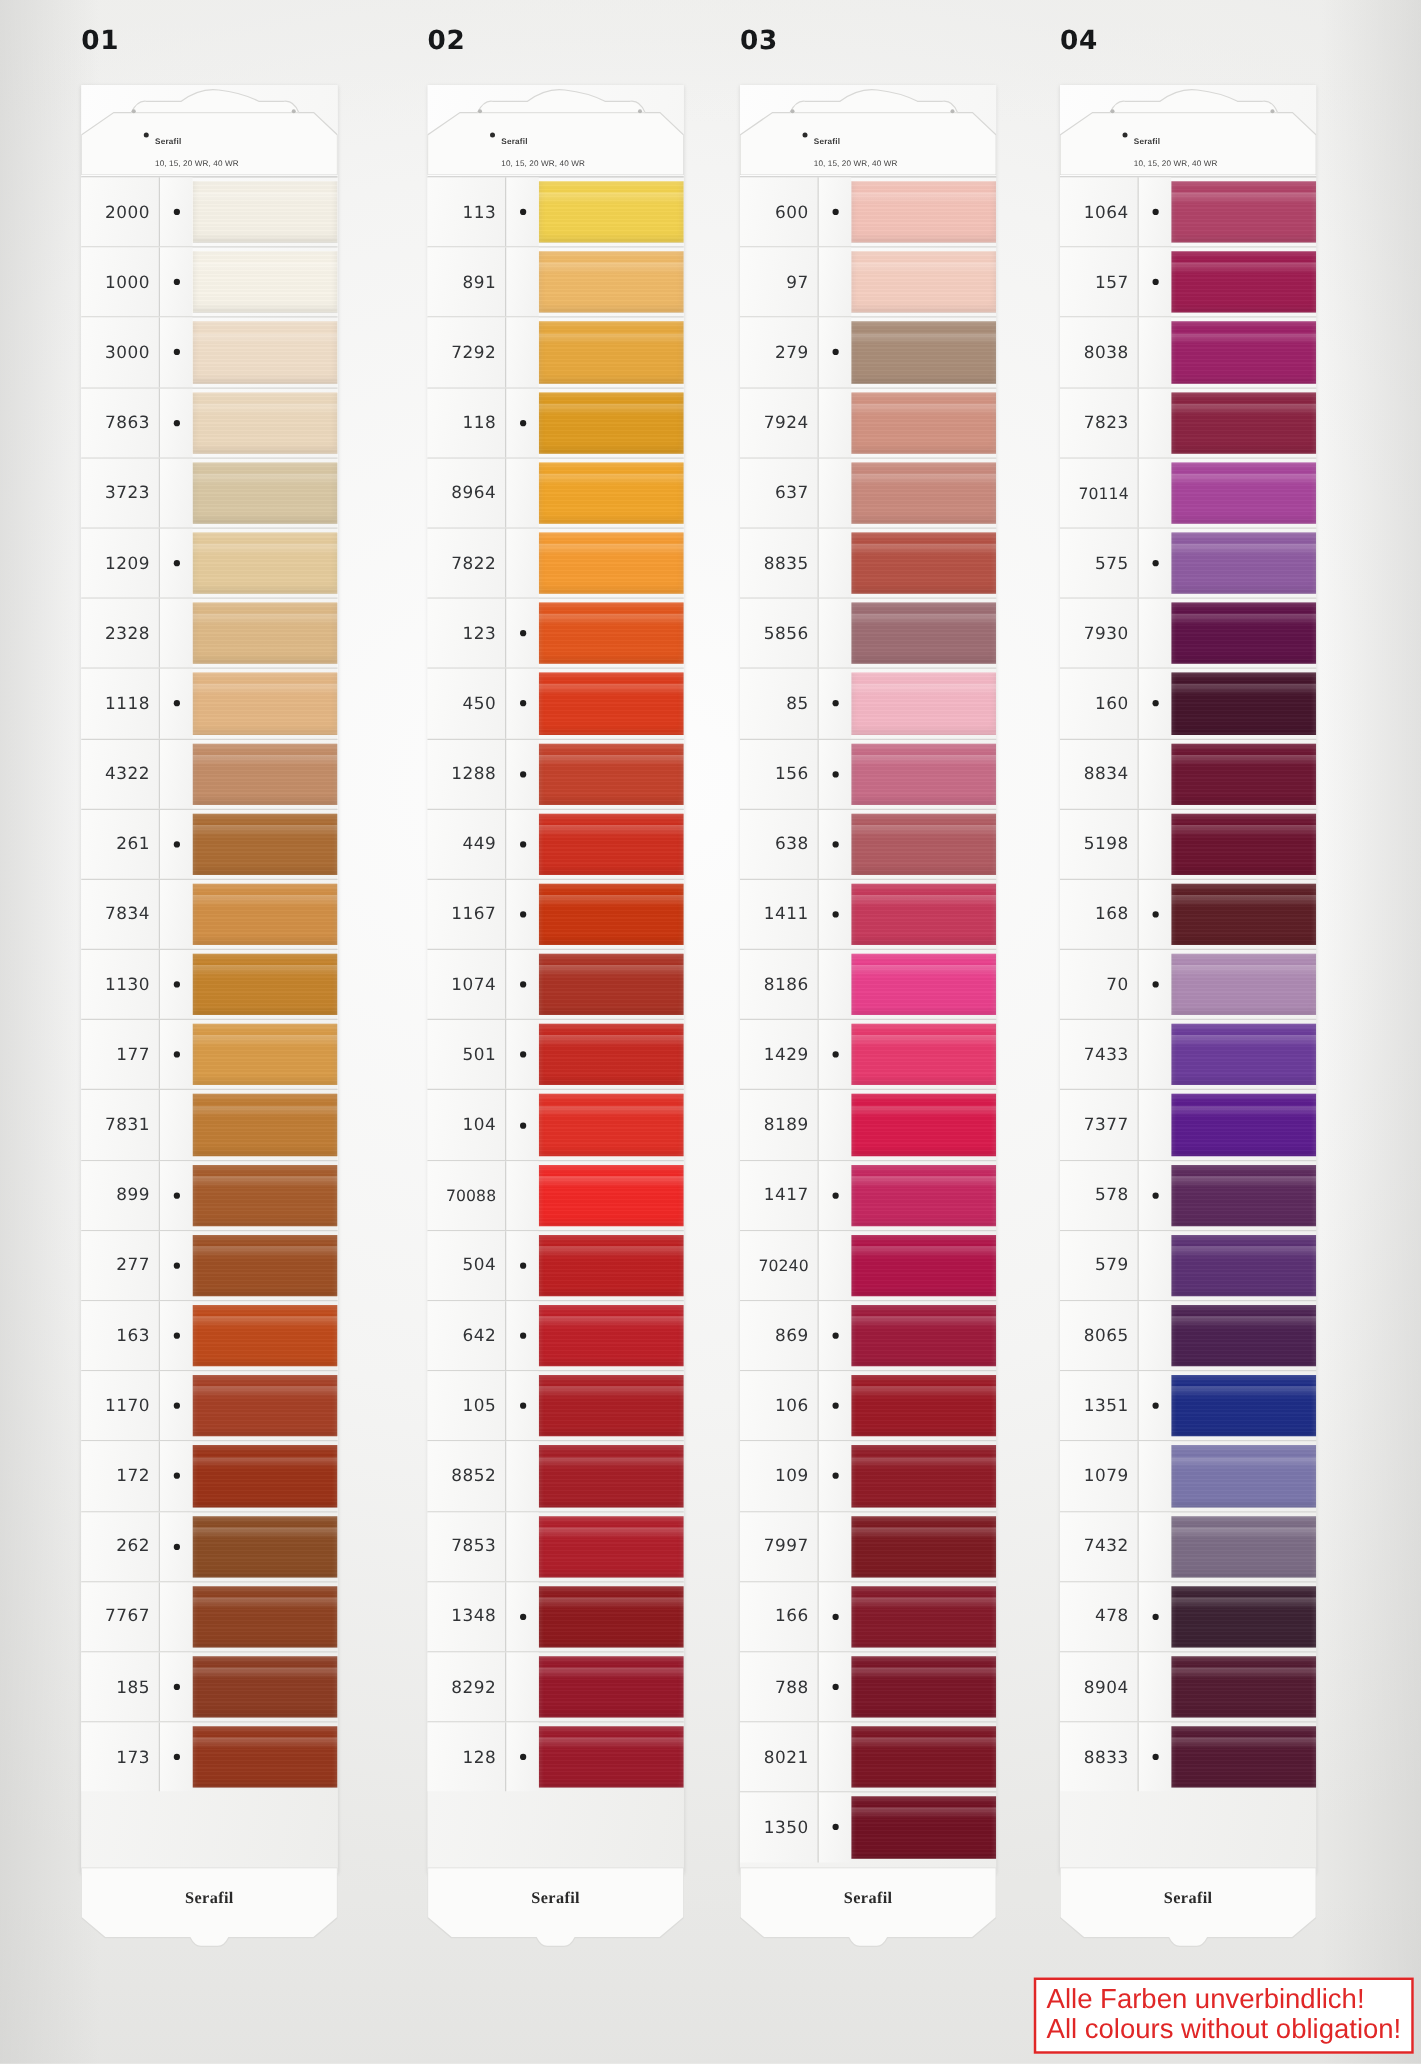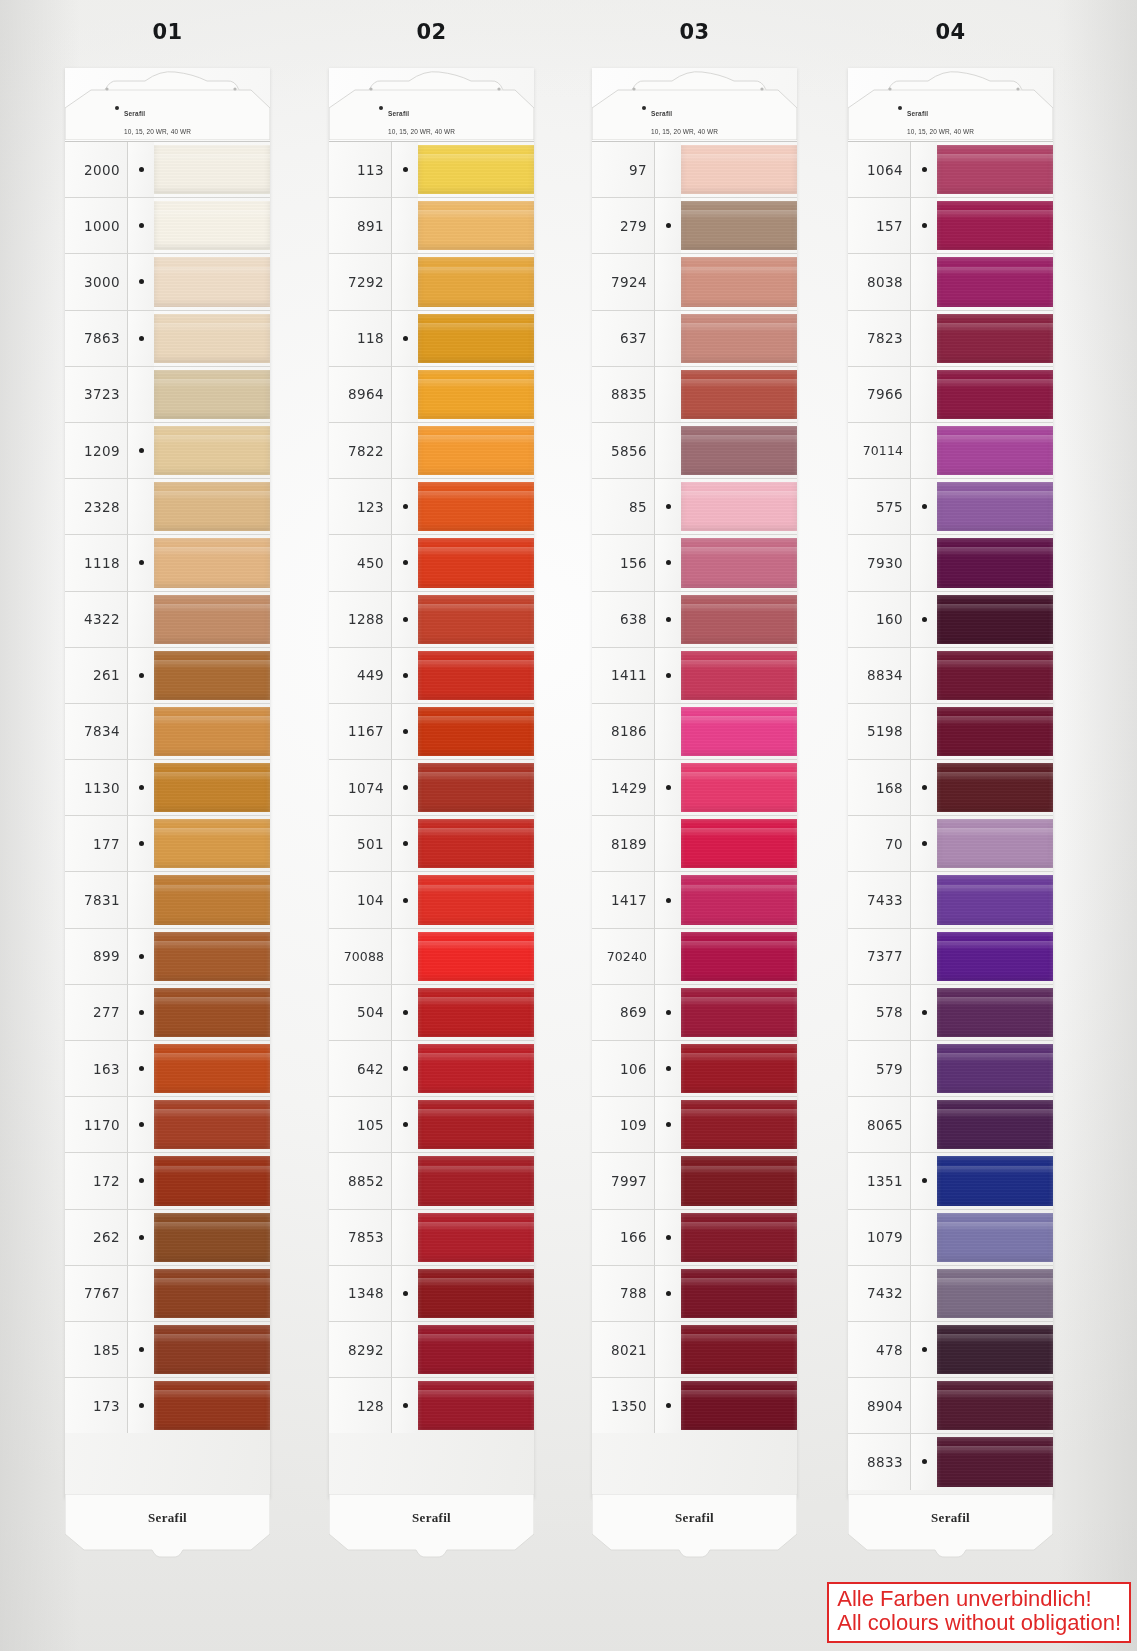--- a/index.html
+++ b/index.html
@@ -37,30 +37,29 @@
   }
 
   
   .card {
     position: absolute;
     top: 68px;
     width: 205px;
     height: 1430px;
   }
   .card-1 { left: 65px;  }
-  .card-2 { left: 329px; }
+  .card-2 { left: 342px; }
   .card-3 { left: 592px; }
   .card-4 { left: 848px; }
 
   .card-number {
     position: absolute;
     top: -48px;
     left: 0;
     width: 205px;
-    text-align: center;
     font-size: 21px;
     font-weight: bold;
     letter-spacing: .5px;
     color: #16181a;
     font-family: "DejaVu Sans", sans-serif;
   }
 
   
   .card-body {
     position: absolute;
@@ -722,20 +721,30 @@
           <circle cx="42" cy="21" r="1.6" fill="#b9b9b7"></circle>
           <circle cx="170" cy="21" r="1.6" fill="#b9b9b7"></circle>
         </svg>
       </div>
       <div class="card-header-text">
         <span class="hdr-dot"></span>
         <span class="hdr-lines"><span class="hdr-brand">Serafil</span><br><span class="hdr-sizes">10, 15, 20 WR, 40 WR</span></span>
       </div>
       <div class="rows">
         <div class="row">
+          <div class="cell-code">600</div>
+          <div class="cell-dot">
+            <span class="dot"></span>
+          </div>
+          <div class="cell-swatch">
+            <span class="thread" style="background:#f3c2b8"></span>
+            <span class="gloss"></span>
+          </div>
+        </div>
+        <div class="row">
           <div class="cell-code">97</div>
           <div class="cell-dot"></div>
           <div class="cell-swatch">
             <span class="thread" style="background:#f4cec0"></span>
             <span class="gloss"></span>
           </div>
         </div>
         <div class="row">
           <div class="cell-code">279</div>
           <div class="cell-dot">
@@ -992,28 +1001,20 @@
         </div>
         <div class="row">
           <div class="cell-code">7823</div>
           <div class="cell-dot"></div>
           <div class="cell-swatch">
             <span class="thread" style="background:#8a2442"></span>
             <span class="gloss"></span>
           </div>
         </div>
         <div class="row">
-          <div class="cell-code">7966</div>
-          <div class="cell-dot"></div>
-          <div class="cell-swatch">
-            <span class="thread" style="background:#8c1a44"></span>
-            <span class="gloss"></span>
-          </div>
-        </div>
-        <div class="row">
           <div class="cell-code narrow">70114</div>
           <div class="cell-dot"></div>
           <div class="cell-swatch">
             <span class="thread" style="background:#a7459b"></span>
             <span class="gloss"></span>
           </div>
         </div>
         <div class="row">
           <div class="cell-code">575</div>
           <div class="cell-dot">

